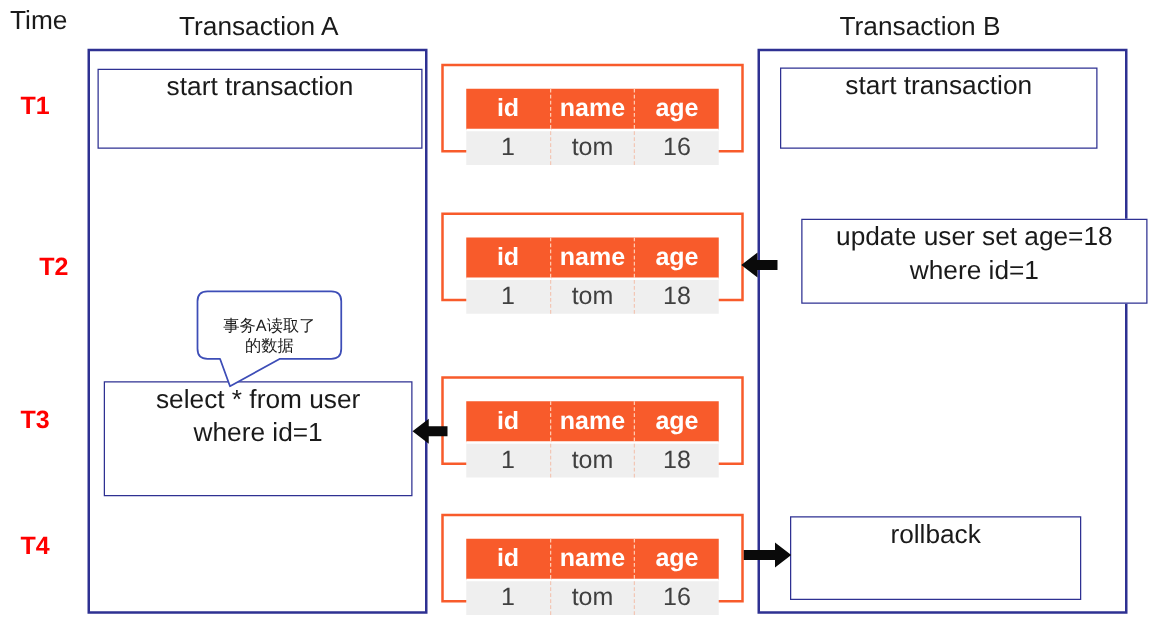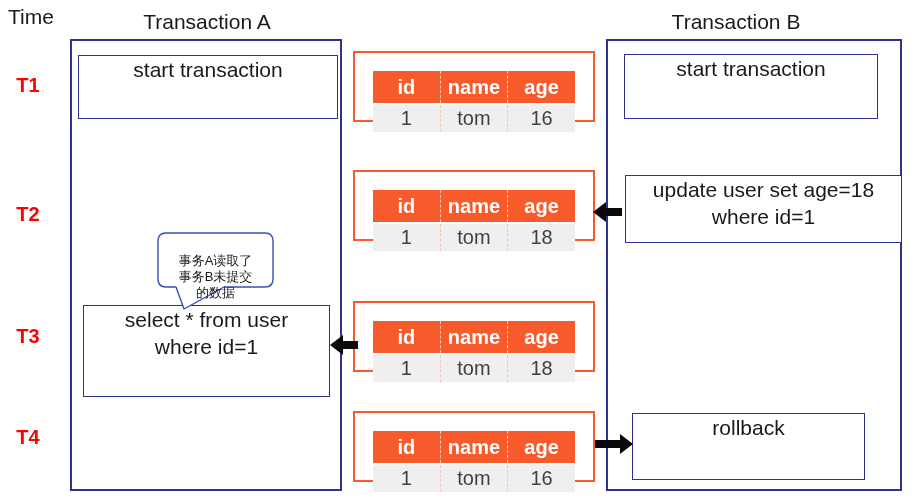--- a/index.html
+++ b/index.html
@@ -53,34 +53,34 @@
 </head>
 <body>
 
 <div class="abs" style="left:0;top:0;width:919px;height:499px;">
 
   <div class="abs time-head" style="left:8px;top:5px;">Time</div>
   <div class="abs title" style="left:70px;top:10px;width:274px;">Transaction A</div>
   <div class="abs title" style="left:606px;top:10px;width:260px;">Transaction B</div>
 
   <div class="abs tlabel" style="left:8px;top:74px;">T1</div>
-  <div class="abs tlabel" style="left:8px;top:203px;">T2</div>
+  <div class="abs tlabel" style="left:23px;top:203px;">T2</div>
   <div class="abs tlabel" style="left:8px;top:325px;">T3</div>
   <div class="abs tlabel" style="left:8px;top:426px;">T4</div>
 
   <div class="abs lane" style="left:70px;top:39px;width:272px;height:452px;"></div>
   <div class="abs lane" style="left:606px;top:39px;width:296px;height:452px;"></div>
 
   <div class="abs op" style="left:78px;top:55px;width:260px;height:64px;">
     <span>start transaction</span>
   </div>
   <div class="abs op" style="left:624px;top:54px;width:254px;height:65px;">
     <span>start transaction</span>
   </div>
-  <div class="abs op" style="left:625px;top:175px;width:277px;height:68px;">
+  <div class="abs op" style="left:641px;top:175px;width:277px;height:68px;">
     <span>update user set age=18</span>
     <span>where id=1</span>
   </div>
   <div class="abs op" style="left:83px;top:305px;width:247px;height:92px;">
     <span>select * from user</span>
     <span>where id=1</span>
   </div>
   <div class="abs op" style="left:632px;top:413px;width:233px;height:67px;">
     <span>rollback</span>
   </div>
@@ -155,17 +155,16 @@
 
   <svg class="overlay" width="919" height="499" viewBox="0 0 919 499">
     <path d="M 176 287 L 184 309 L 224 287 L 265 287 Q 273 287 273 279 L 273 241 Q 273 233 265 233 L 166 233 Q 158 233 158 241 L 158 279 Q 158 287 166 287 Z" fill="#FFFFFF" stroke="#3D4DB7" stroke-width="1.4" stroke-linejoin="round"></path>
     <polygon fill="#0A0A0A" points="593,212 606,202 606,208 622,208 622,216 606,216 606,222"></polygon>
     <polygon fill="#0A0A0A" points="330,345 343,335 343,341 358,341 358,349 343,349 343,355"></polygon>
     <polygon fill="#0A0A0A" points="633,444 620,434 620,440 595,440 595,448 620,448 620,454"></polygon>
   </svg>
 
   <div class="abs callout-text" style="left:158px;top:237px;margin-top:16px;">
     <span>事务A读取了</span>
-    <span>事务B未提交</span>
     <span>的数据</span>
   </div>
 
 </div>
 
 </body></html>

